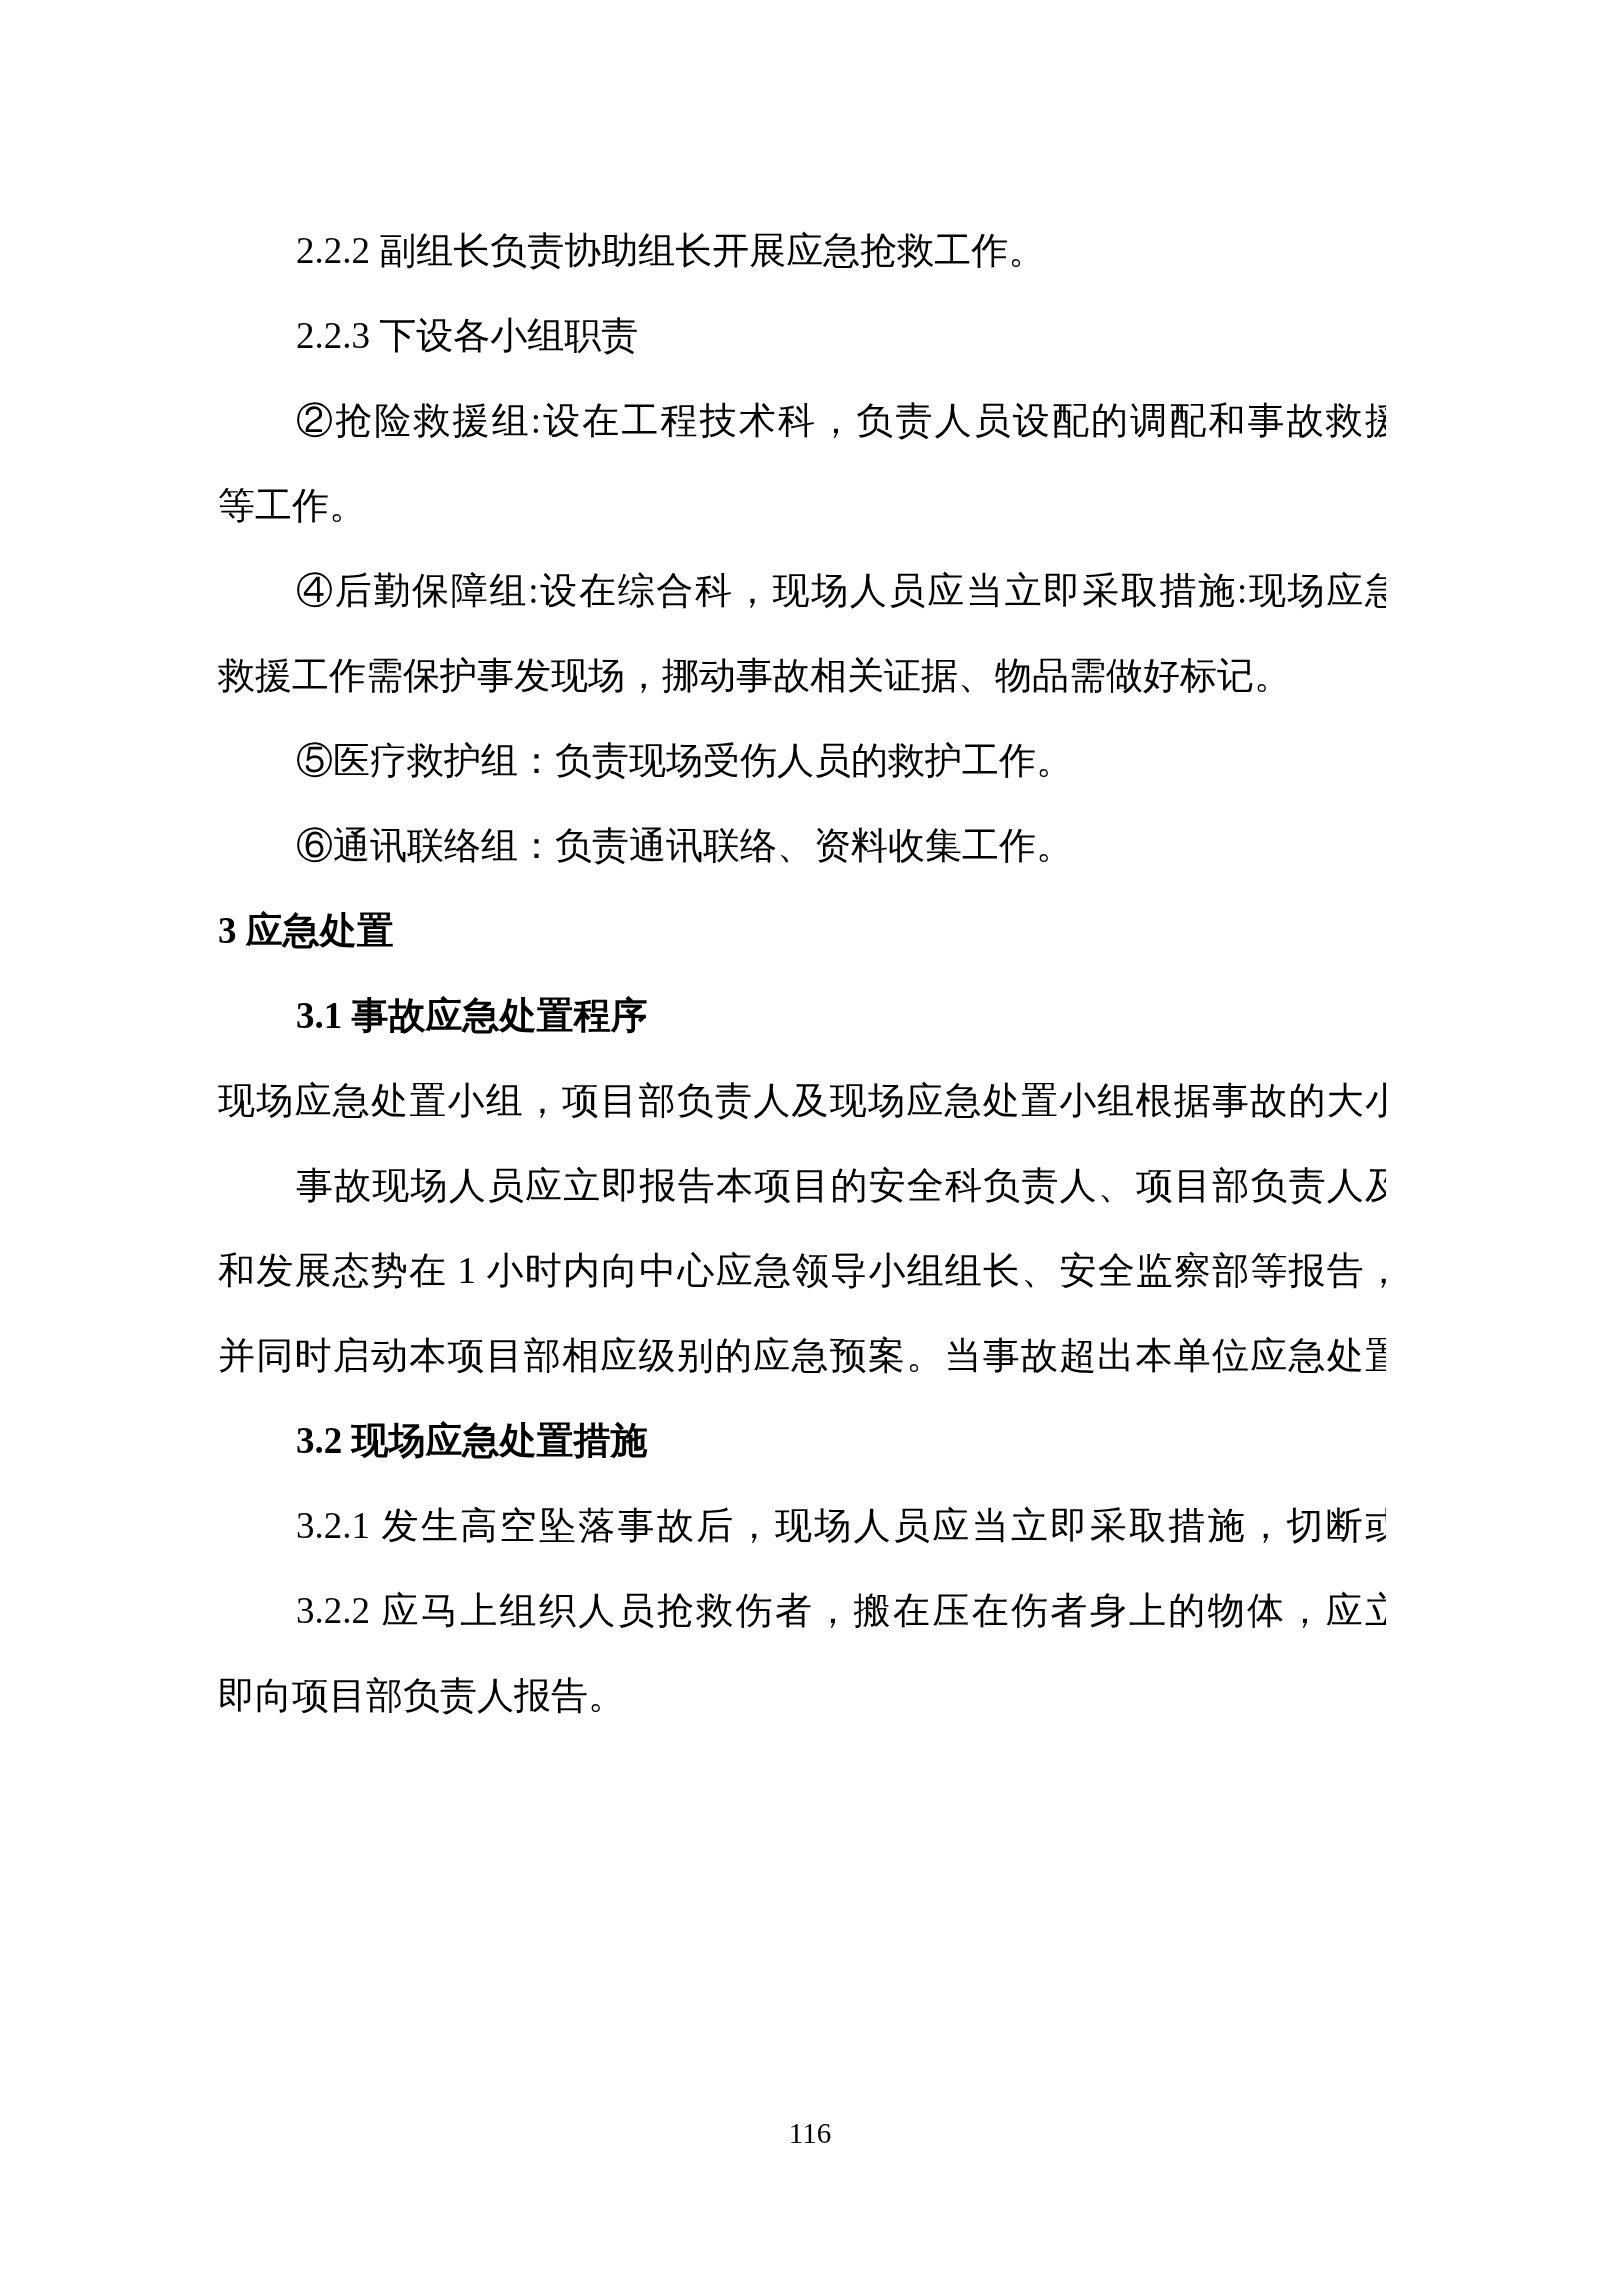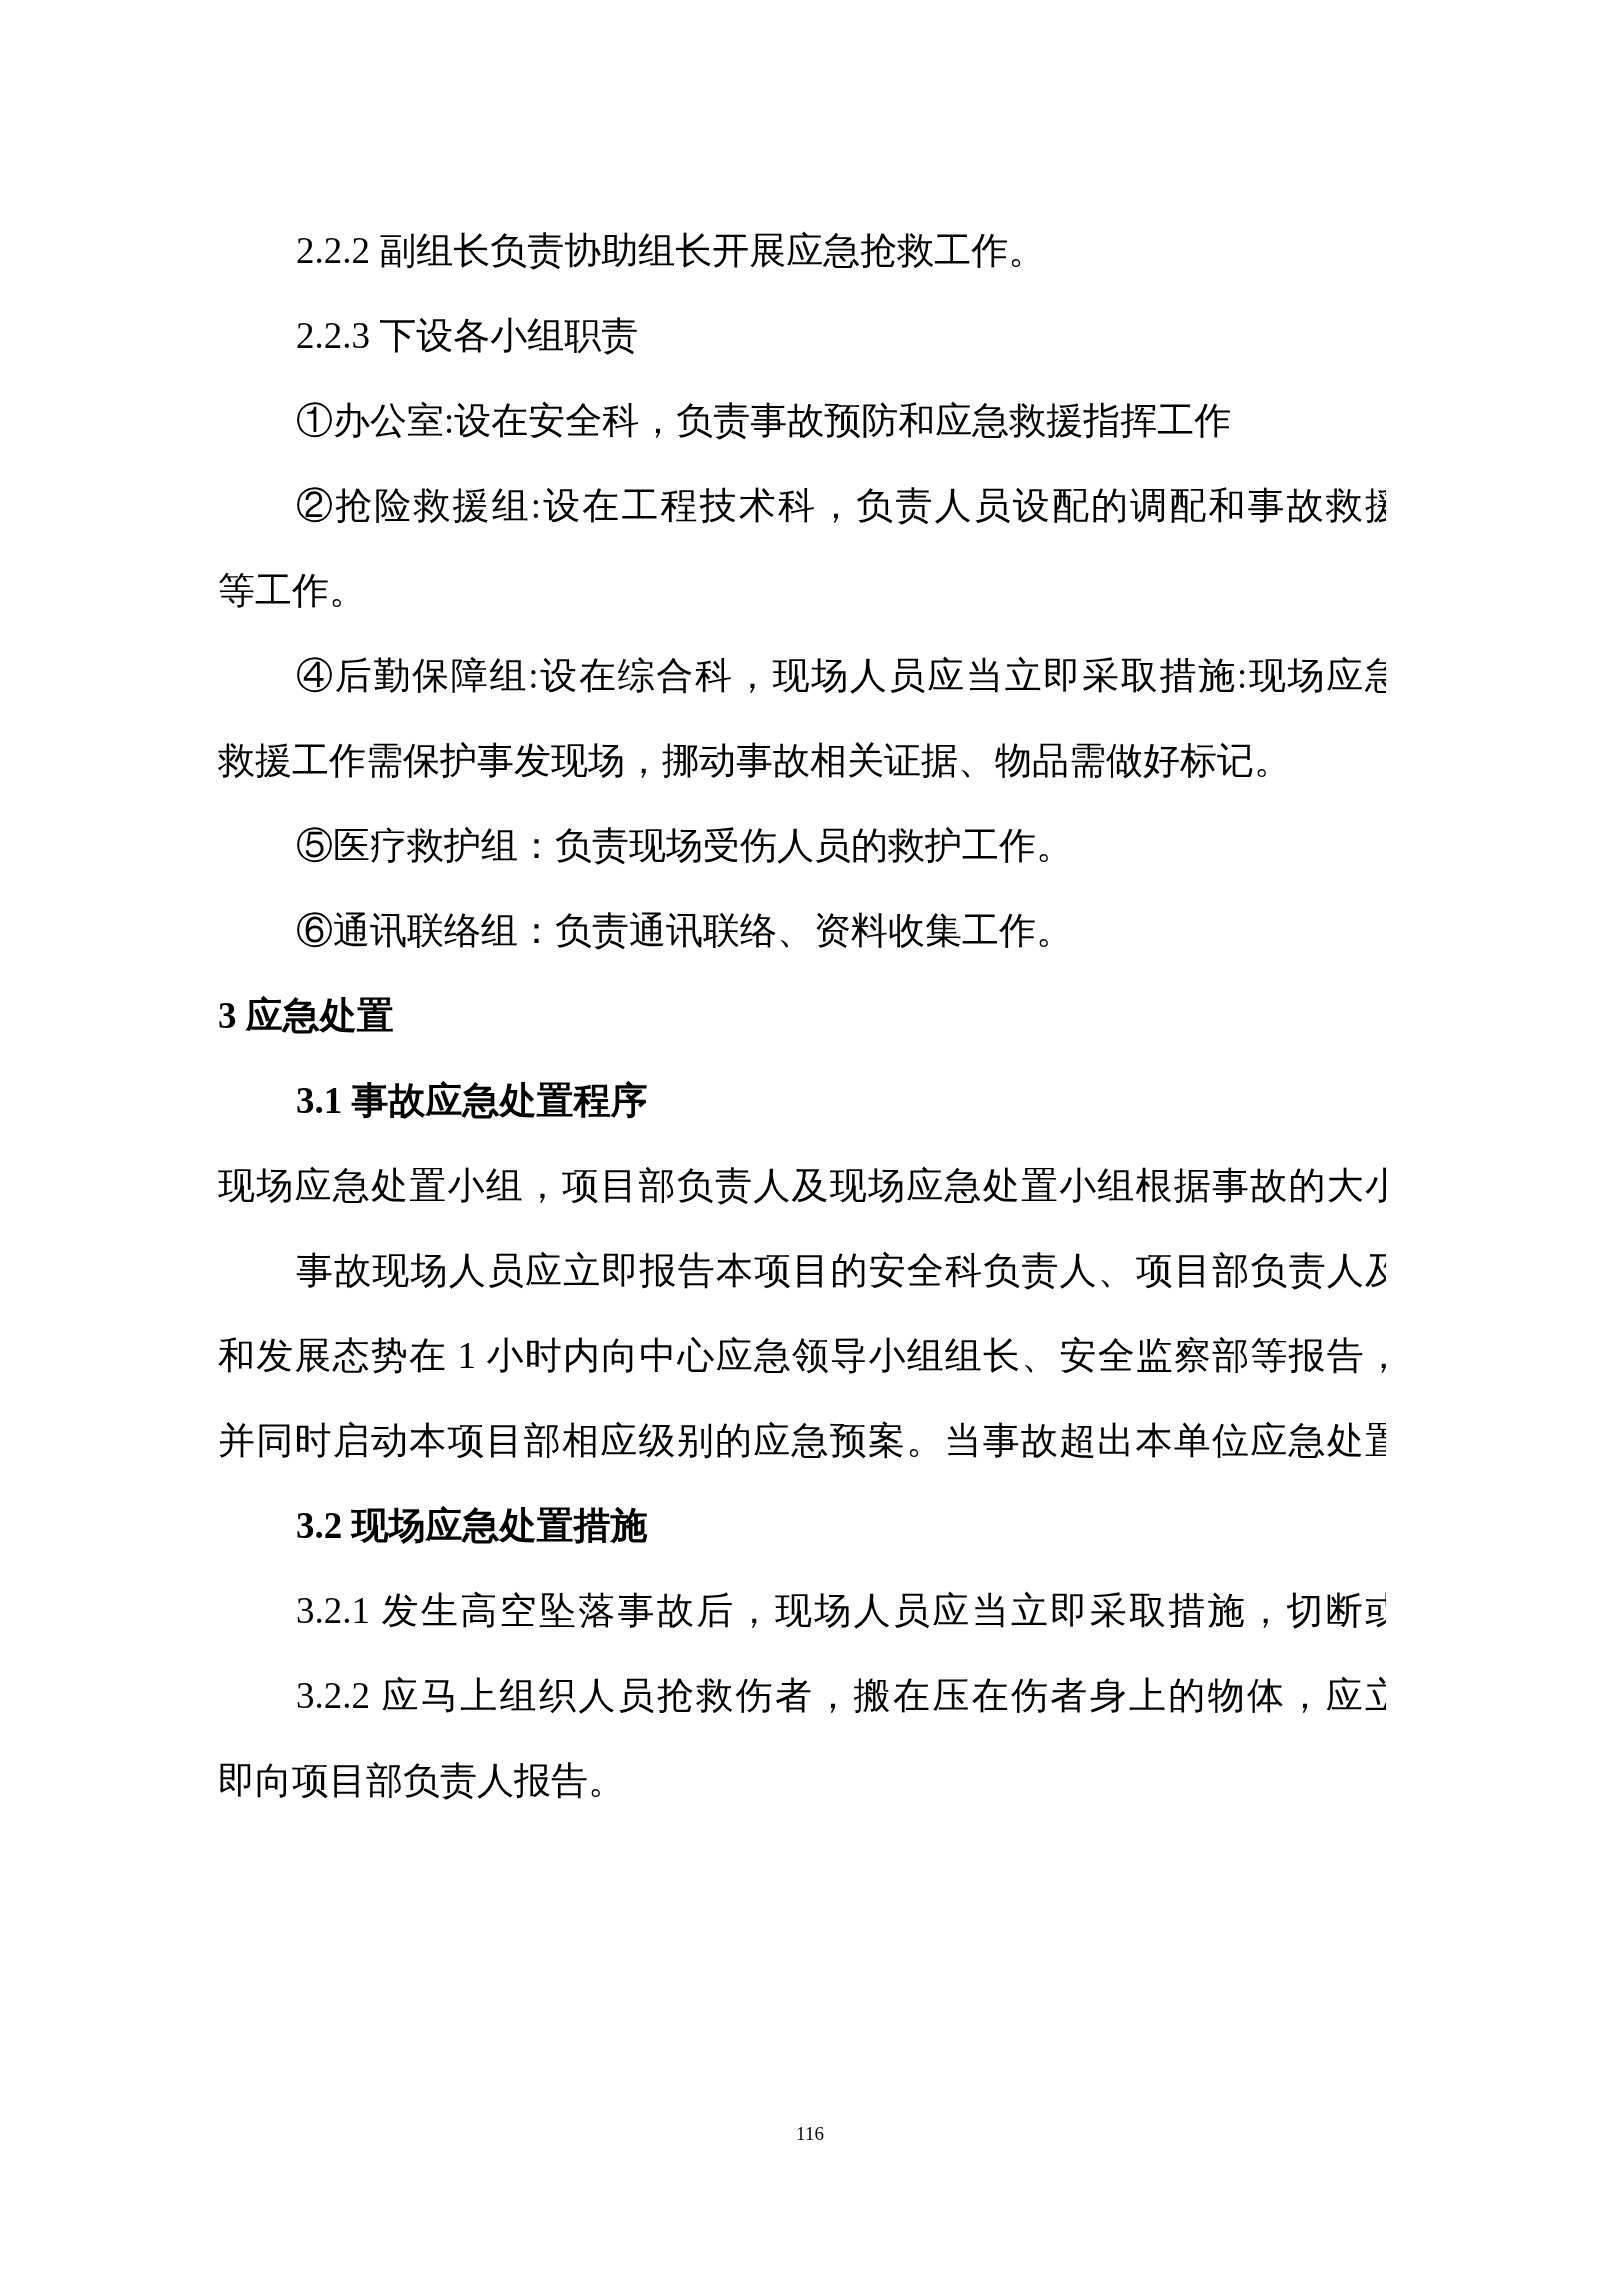--- a/index.html
+++ b/index.html
@@ -31,32 +31,31 @@
     white-space: normal;
     text-align: justify;
     text-align-last: justify;
   }
   .footer {
     position: absolute;
     top: 2117px;
     left: 0;
     width: 1620px;
     text-align: center;
-    font-size: 19px;
+    font-size: 29px;
     line-height: 33px;
   }
 </style>
 </head>
 <body>
 
 <div class="page">
   <div class="text-block" id="lines">
       <div class="line ind">2.2.2 副组长负责协助组长开展应急抢救工作。</div>
       <div class="line ind">2.2.3 下设各小组职责</div>
-      <div class="line ind">①办公室:设在安全科，负责事故预防和应急救援指挥工作</div>
       <div class="line ind j">②抢险救援组:设在工程技术科，负责人员设配的调配和事故救援</div>
       <div class="line">等工作。</div>
       <div class="line ind j">④后勤保障组:设在综合科，现场人员应当立即采取措施:现场应急</div>
       <div class="line">救援工作需保护事发现场，挪动事故相关证据、物品需做好标记。</div>
       <div class="line ind">⑤医疗救护组：负责现场受伤人员的救护工作。</div>
       <div class="line ind">⑥通讯联络组：负责通讯联络、资料收集工作。</div>
       <div class="line h">3 应急处置</div>
       <div class="line ind h">3.1 事故应急处置程序</div>
       <div class="line j">现场应急处置小组，项目部负责人及现场应急处置小组根据事故的大小</div>
       <div class="line ind j">事故现场人员应立即报告本项目的安全科负责人、项目部负责人及</div>

